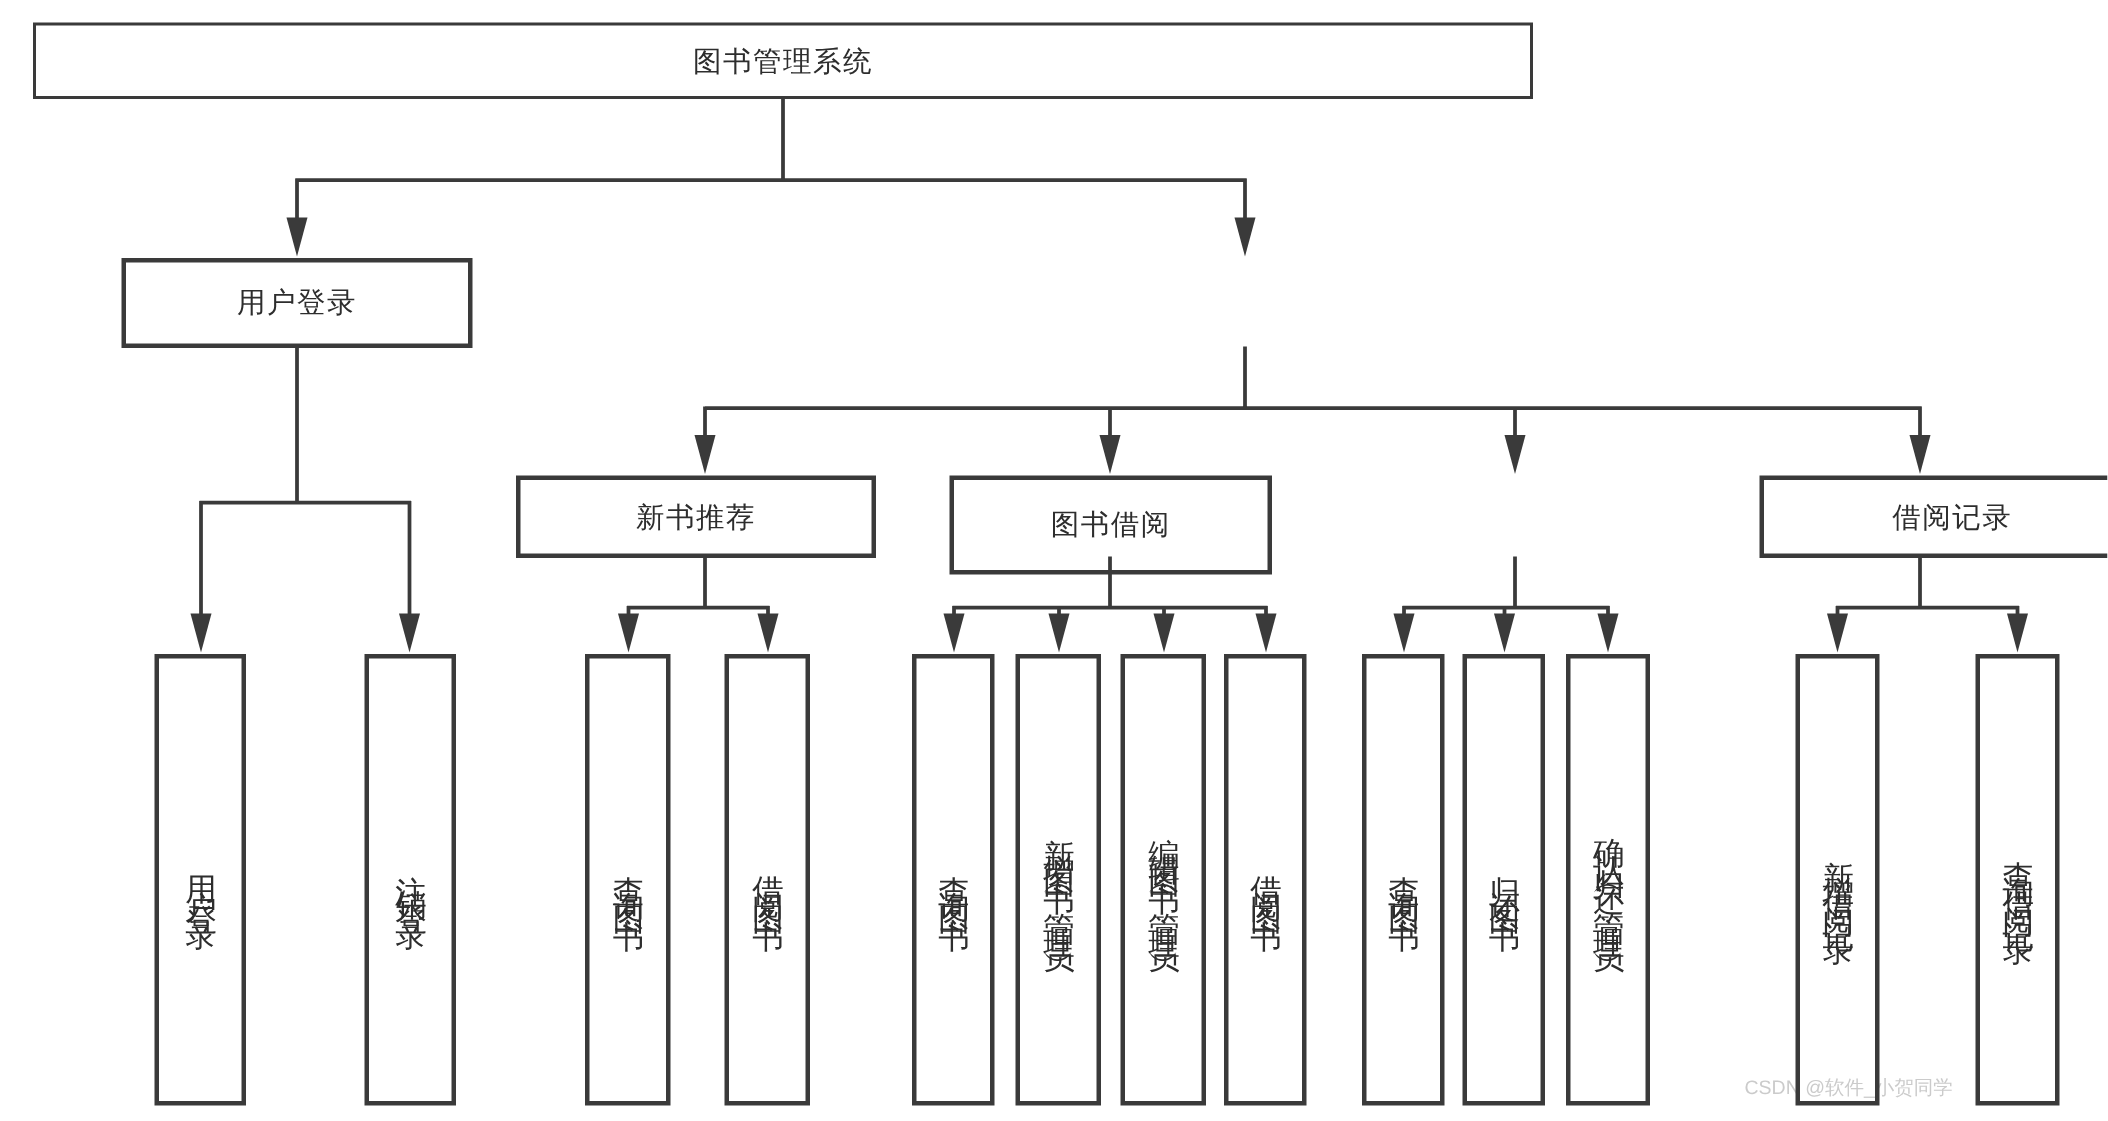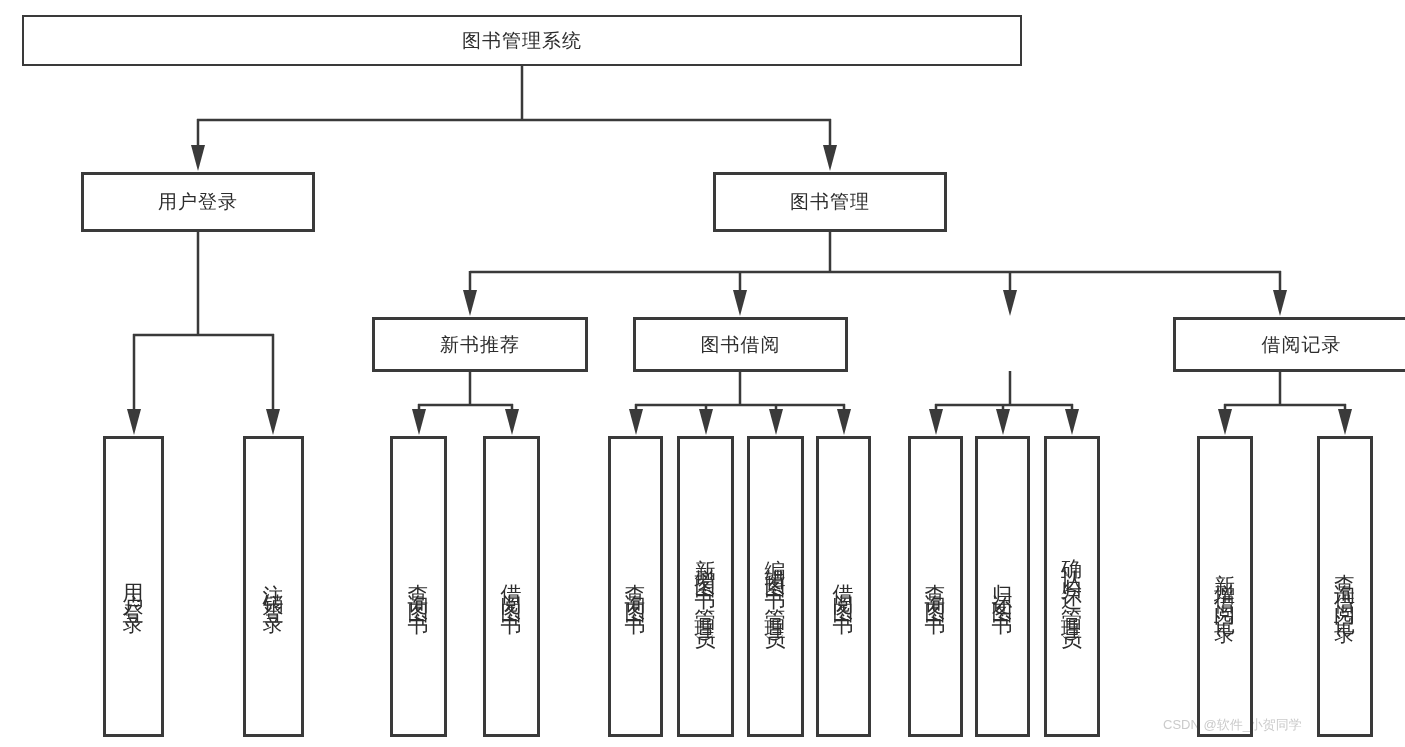--- a/index.html
+++ b/index.html
@@ -89,28 +89,25 @@
     </g>
   </svg>
 
   <div class="box h root" style="left:22px; top:15px; width:1000px; height:51px">
     <span>图书管理系统</span>
   </div>
 
   <div class="box h" style="left:81px; top:172px; width:234px; height:60px">
     <span>用户登录</span>
   </div>
-  <div class="box h" style="left:713px; top:172px; width:234px; height:60px">
-    <span>图书管理</span>
-  </div>
 
-  <div class="box h" style="left:372px; top:317px; width:216px; height:55px">
+  <div class="box h" style="left:344px; top:317px; width:240px; height:55px">
     <span>新书推荐</span>
   </div>
-  <div class="box h" style="left:633px; top:317px; width:215px; height:55px">
+  <div class="box h" style="left:633px; top:317px; width:215px; height:66px">
     <span>图书借阅</span>
   </div>
   <div class="box h" style="left:1173px; top:317px; width:257px; height:55px">
     <span>借阅记录</span>
   </div>
 
   <div class="box v" style="left:103px; top:436px; width:61px; height:301px">
     <span>用户登录</span>
   </div>
   <div class="box v" style="left:243px; top:436px; width:61px; height:301px">

